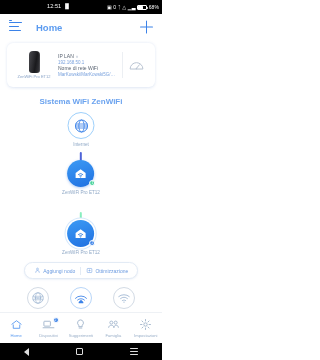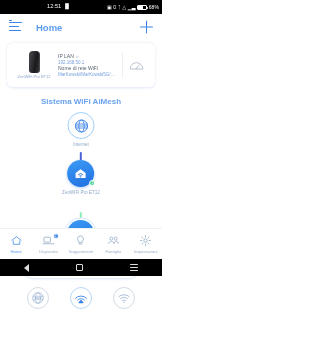--- a/index.html
+++ b/index.html
@@ -2,21 +2,21 @@
 <html><head>
 <meta charset="utf-8">
 <style>
   * { box-sizing: border-box; margin: 0; padding: 0; }
   html, body {
     width: 162px; height: 360px;
     font-family: "Liberation Sans", sans-serif;
     background: #ffffff;
     overflow: hidden;
   }
-  .phone { position: relative; width: 162px; height: 276px; background: #7dd3fc; }
+  .phone { position: relative; width: 162px; height: 360px; background: #7dd3fc; }
 
   
   .statusbar {
     height: 14px; background: #000; color: #fff;
     display: flex; align-items: center; justify-content: flex-end;
     padding: 0 3px; font-size: 5.5px; letter-spacing: .1px;
   }
   .sb-left { position: absolute; left: 47px; top: 3px; font-size: 5.5px; color:#fff; display:flex; gap:2px; align-items:center;}
   .sb-icons { display: flex; align-items: center; gap: 1.5px; }
   .sb-ic { font-size: 5px; line-height: 1; color:#fff; }
@@ -173,21 +173,21 @@
       <div class="card-right">
         <svg class="gauge" viewBox="0 0 24 24">
           <path d="M3 17a9 9 0 0 1 18 0" fill="none" stroke="#b9c3d1" stroke-width="1.4"></path>
           <path d="M3 17h18" stroke="#b9c3d1" stroke-width="1.4"></path>
           <path d="M12 16l4-5" stroke="#b9c3d1" stroke-width="1.4" stroke-linecap="round"></path>
           <circle cx="12" cy="16.4" r="1.1" fill="#b9c3d1"></circle>
         </svg>
       </div>
     </div>
 
-    <div class="mesh-title">Sistema WiFi AiMesh</div>
+    <div class="mesh-title">Sistema WiFi ZenWiFi</div>
 
     <div class="mesh">
 
       <div class="link link-blue"></div>
       <div class="link link-green"></div>
 
       <div class="node node-internet">
         <div class="circ ring">
           <svg width="16" height="16" viewBox="0 0 24 24">
             <circle cx="12" cy="12" r="9" fill="none" stroke="#3b82e8" stroke-width="1.5"></circle>

